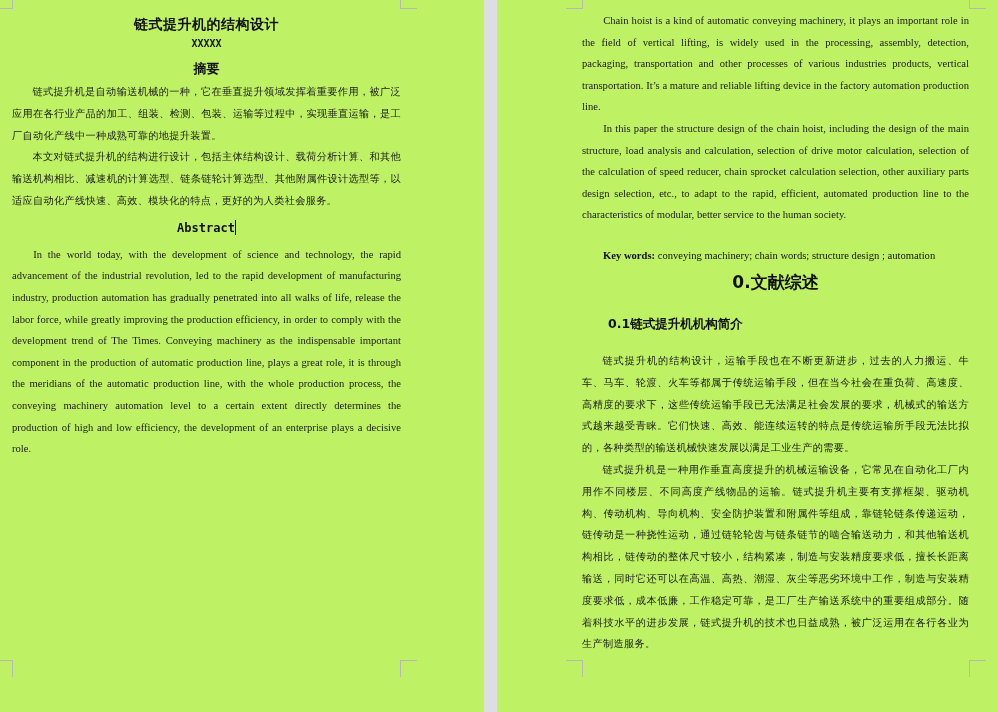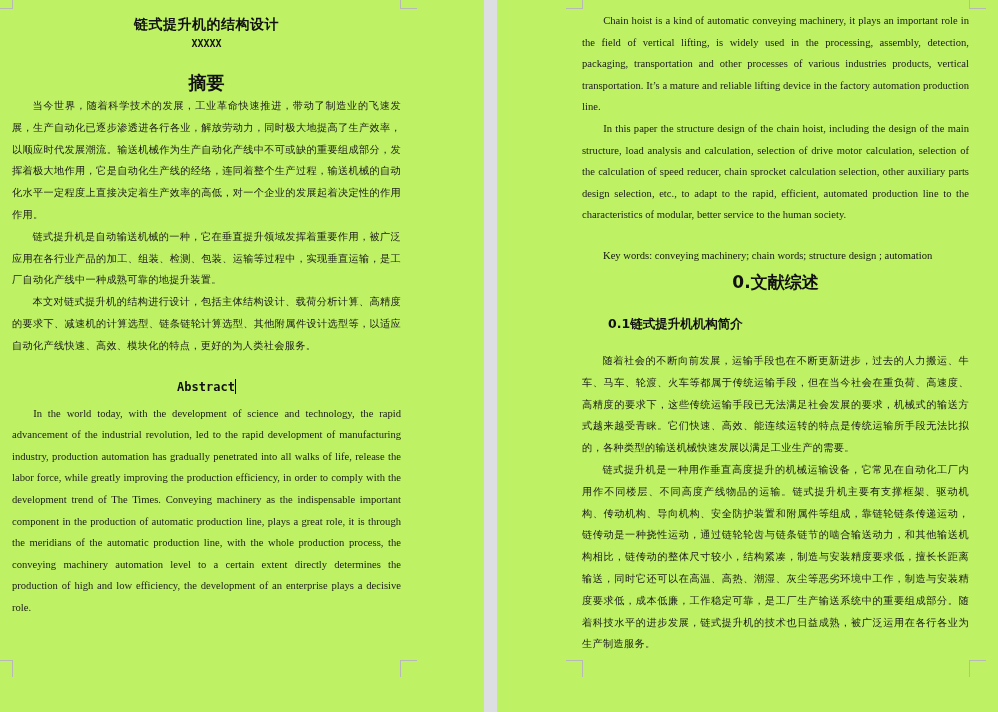--- a/index.html
+++ b/index.html
@@ -25,40 +25,40 @@
   .content-right { left: 85px; top: 10px; width: 387px; }
 
   .title-cn {
     text-align: center; font-family: "DejaVu Sans", sans-serif; font-weight: bold;
     font-size: 14px; margin-top: 3px; height: 22px; line-height: 22px; letter-spacing: 0.5px;
   }
   .author { text-align: center; font-size: 9px; color: #444; height: 14px; line-height: 14px; margin-top: 4px; font-family: "DejaVu Sans Mono", monospace; }
   .affil { text-align: center; font-size: 10px; font-weight: bold; height: 14px; line-height: 14px; margin-top: 2px; font-family: "DejaVu Sans Mono", monospace; }
   .heading-cn {
     text-align: center; font-family: "DejaVu Sans", sans-serif; font-weight: bold;
-    font-size: 18px; height: 24px; line-height: 24px; margin-top: 20px;
+    font-size: 13px; height: 24px; line-height: 24px; margin-top: 6px;
   }
   .para-cn {
     font-family: "DejaVu Sans", sans-serif; font-size: 10.2px; line-height: 21.8px;
     text-align: justify; text-indent: 2em; margin: 0; color: #1a1a1a; letter-spacing: 0.3px;
   }
   .para-en {
     font-family: "Liberation Serif", serif; font-size: 10.6px; line-height: 21.6px;
     text-align: justify; text-indent: 2em; margin: 0; color: #1a1a1a;
   }
   .keywords-cn { font-family: "DejaVu Sans", sans-serif; font-size: 10.2px; line-height: 21.8px; margin: 0; }
   .keywords-cn .kw-label { font-weight: bold; }
   .keywords-cn .kw-item { margin-right: 12px; }
   .heading-en {
     text-align: center; font-family: "DejaVu Sans Mono", monospace; font-weight: bold;
-    font-size: 12px; height: 26px; line-height: 26px; margin-top: 17px; margin-bottom: 3px;
+    font-size: 12px; height: 26px; line-height: 26px; margin-top: 3px; margin-bottom: 3px;
   }
   .cursor { display: inline-block; width: 1px; height: 15px; background: #000; vertical-align: -3px; }
   .keywords-en { font-family: "Liberation Serif", serif; font-size: 10.6px; line-height: 20px; margin: 20px 0 0 21px; }
-  .keywords-en .kw-label { font-weight: normal; }
+  .keywords-en .kw-label { font-weight: bold; }
   .section-heading {
     text-align: center; font-family: "DejaVu Sans", sans-serif; font-weight: bold;
     font-size: 17px; height: 24px; line-height: 24px; margin-top: 4px;
   }
   .subsection-heading {
     font-family: "DejaVu Sans", sans-serif; font-weight: bold; font-size: 12.5px;
     height: 24px; line-height: 24px; margin: 18px 0 14px 26px;
   }
 </style>
 </head>
@@ -67,38 +67,37 @@
 <div class="page page-left">
   <div class="mark tl" style="left:-4px; top:-8px;"></div>
   <div class="mark tr" style="left:400px; top:-8px;"></div>
   <div class="mark bl" style="left:-4px; top:660px;"></div>
   <div class="mark br" style="left:400px; top:660px;"></div>
 
   <div class="content content-left">
     <div class="title-cn">链式提升机的结构设计</div>
     <div class="affil">XXXXX</div>
     <div class="heading-cn">摘要</div>
-    <p class="para-cn">当今世界，随着科学技术的发展，工业革命快速推进，带动了制造业的飞速发展，生产自动化已逐步渗透进各行各业，解放劳动力，同时极大地提高了生产效率，以顺应时代发展潮流。输送机械作为生产自动化产线中不可或缺的重要组成部分，发挥着极大地作用，它是自动化生产线的经络，连同着整个生产过程，输送机械的自动化水平一定程度上直接决定着生产效率的高低，对一个企业的发展起着决定性的作用作用。</p>
     <p class="para-cn">链式提升机是自动输送机械的一种，它在垂直提升领域发挥着重要作用，被广泛应用在各行业产品的加工、组装、检测、包装、运输等过程中，实现垂直运输，是工厂自动化产线中一种成熟可靠的地提升装置。</p>
-    <p class="para-cn">本文对链式提升机的结构进行设计，包括主体结构设计、载荷分析计算、高精度的要求下、减速机的计算选型、链条链轮计算选型、其他附属件设计选型等，以适应自动化产线快速、高效、模块化的特点，更好的为人类社会服务。</p>
+    <p class="para-cn">本文对链式提升机的结构进行设计，包括主体结构设计、载荷分析计算、和其他输送机构相比、减速机的计算选型、链条链轮计算选型、其他附属件设计选型等，以适应自动化产线快速、高效、模块化的特点，更好的为人类社会服务。</p>
     <div class="heading-en"><span>Abstract</span><span class="cursor"></span></div>
     <p class="para-en">In the world today, with the development of science and technology, the rapid advancement of the industrial revolution, led to the rapid development of manufacturing industry, production automation has gradually penetrated into all walks of life, release the labor force, while greatly improving the production efficiency, in order to comply with the development trend of The Times. Conveying machinery as the indispensable important component in the production of automatic production line, plays a great role, it is through the meridians of the automatic production line, with the whole production process, the conveying machinery automation level to a certain extent directly determines the production of high and low efficiency, the development of an enterprise plays a decisive role.</p>
   </div>
 </div>
 
 <div class="gutter"></div>
 
 <div class="page page-right">
   <div class="mark tl" style="left:69px; top:-8px;"></div>
   <div class="mark tr" style="left:472px; top:-8px;"></div>
   <div class="mark bl" style="left:69px; top:660px;"></div>
   <div class="mark br" style="left:472px; top:660px;"></div>
 
   <div class="content content-right">
     <p class="para-en">Chain hoist is a kind of automatic conveying machinery, it plays an important role in the field of vertical lifting, is widely used in the processing, assembly, detection, packaging, transportation and other processes of various industries products, vertical transportation. It’s a mature and reliable lifting device in the factory automation production line.</p>
     <p class="para-en">In this paper the structure design of the chain hoist, including the design of the main structure, load analysis and calculation, selection of drive motor calculation, selection of the calculation of speed reducer, chain sprocket calculation selection, other auxiliary parts design selection, etc., to adapt to the rapid, efficient, automated production line to the characteristics of modular, better service to the human society.</p>
     <p class="keywords-en"><span class="kw-label">Key words:</span> <span>conveying machinery; chain words; structure design ; automation</span></p>
     <div class="section-heading">0.文献综述</div>
     <div class="subsection-heading">0.1链式提升机机构简介</div>
-    <p class="para-cn">随着社会的不断向前发展，运输手段也在不断更新进步，过去的人力搬运、牛车、马车、轮渡、火车等都属于传统运输手段，但在当今社会在重负荷、高速度、高精度的要求下，这些传统运输手段已无法满足社会发展的要求，机械式的输送方式越来越受青睐。它们快速、高效、能连续运转的特点是传统运输所手段无法比拟的，各种类型的输送机械快速发展以满足工业生产的需要。</p>
+    <p class="para-cn">链式提升机的结构设计，运输手段也在不断更新进步，过去的人力搬运、牛车、马车、轮渡、火车等都属于传统运输手段，但在当今社会在重负荷、高速度、高精度的要求下，这些传统运输手段已无法满足社会发展的要求，机械式的输送方式越来越受青睐。它们快速、高效、能连续运转的特点是传统运输所手段无法比拟的，各种类型的输送机械快速发展以满足工业生产的需要。</p>
     <p class="para-cn">链式提升机是一种用作垂直高度提升的机械运输设备，它常见在自动化工厂内用作不同楼层、不同高度产线物品的运输。链式提升机主要有支撑框架、驱动机构、传动机构、导向机构、安全防护装置和附属件等组成，靠链轮链条传递运动，链传动是一种挠性运动，通过链轮轮齿与链条链节的啮合输送动力，和其他输送机构相比，链传动的整体尺寸较小，结构紧凑，制造与安装精度要求低，擅长长距离输送，同时它还可以在高温、高热、潮湿、灰尘等恶劣环境中工作，制造与安装精度要求低，成本低廉，工作稳定可靠，是工厂生产输送系统中的重要组成部分。随着科技水平的进步发展，链式提升机的技术也日益成熟，被广泛运用在各行各业为生产制造服务。</p>
   </div>
 </div>
 
 </body></html>

